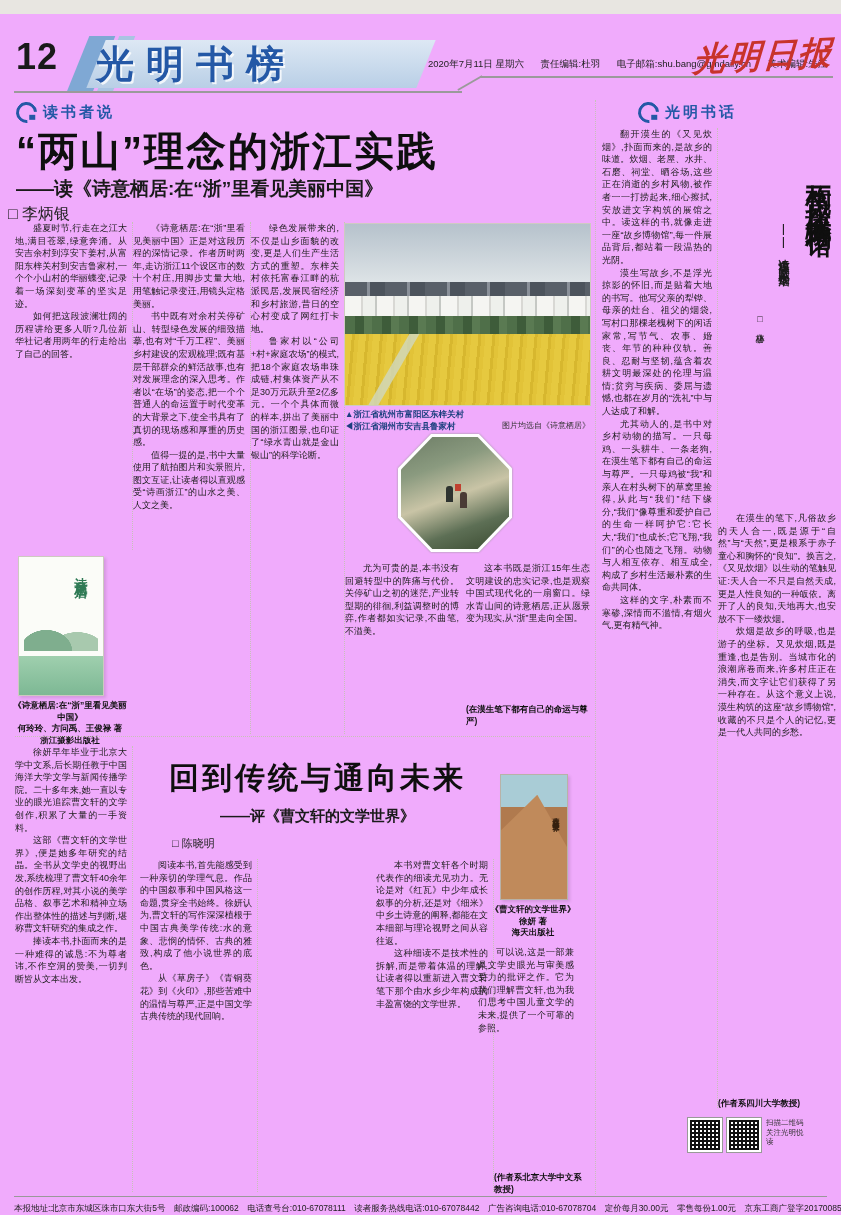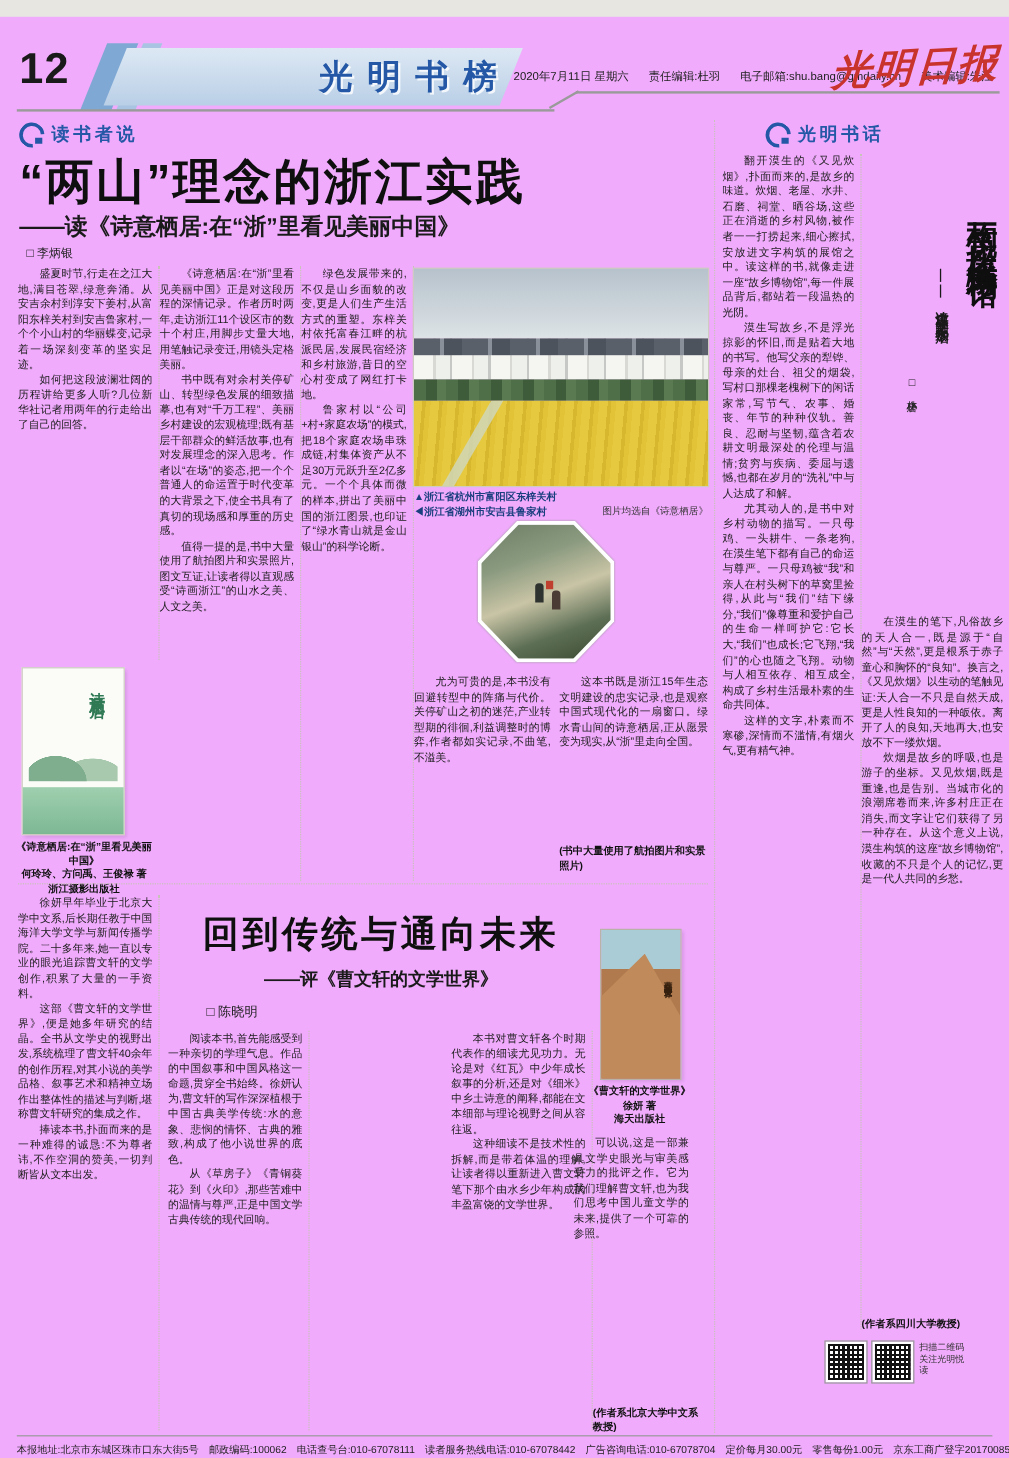--- a/index.html
+++ b/index.html
@@ -5,22 +5,22 @@
   html,body{margin:0;padding:0;background:#e8e6e1;}
   #page{position:relative;width:841px;height:1215px;margin:14px auto;background:#f0abfc;
         font-family:"Liberation Sans",sans-serif;color:#1c1c1c;overflow:hidden;}
   .abs{position:absolute;}
   
   #pageNum{left:16px;top:22px;font-size:36px;font-weight:bold;color:#1a1a1a;letter-spacing:1px;}
   #banner{left:96px;top:26px;width:330px;height:48px;}
   #banner .bg{position:absolute;inset:0;background:linear-gradient(#dde8f4,#b9cfe6);transform:skewX(-22deg);}
   #banner .s1{position:absolute;left:-18px;top:-4px;width:26px;height:56px;background:#7fa8d4;transform:skewX(-22deg);}
   #banner .s2{position:absolute;left:12px;top:-4px;width:16px;height:56px;background:#a9c4e2;transform:skewX(-22deg);}
-  #banner .label{position:relative;z-index:2;display:block;text-align:right;line-height:48px;
-      font-size:28px;font-weight:900;color:#2458a6;letter-spacing:12px;
+  #banner .label{position:relative;z-index:2;display:block;text-align:left;line-height:48px;
+      font-size:38px;font-weight:900;color:#2458a6;letter-spacing:12px;
       text-shadow:2px 2px 0 rgba(255,255,255,.8);}
   #dateline{left:428px;top:44px;font-size:9.5px;color:#222;white-space:nowrap;}
   #dateline span{margin-right:14px;}
   #masthead{right:8px;top:20px;font-family:"DejaVu Serif",serif;font-style:italic;font-weight:bold;
       font-size:33px;color:#c8332b;transform:rotate(-3deg) skewX(-6deg);letter-spacing:2px;}
   .hrule{background:#9a9a9a;height:2px;}
   #ruleHigh{left:480px;top:62px;width:353px;}
   #ruleLow{left:14px;top:77px;width:448px;}
   #ruleDiag{left:456px;top:68px;width:28px;height:2px;background:#9a9a9a;transform:rotate(-30deg);}
   
@@ -32,21 +32,21 @@
   #badge1{left:16px;top:88px;}
   #badge2{left:600px;top:88px;padding-left:38px;}
   
   .col{font-size:9px;line-height:12.6px;text-align:justify;overflow:hidden;color:#1c1c1c;}
   .col p{margin:0;text-indent:2em;}
   .dotR{border-right:1px dotted #c8c2b8;padding-right:5px;}
   .endnote{font-size:8.5px;font-weight:bold;line-height:11.5px;color:#111;}
   
   #a1title{left:16px;top:110px;width:578px;font-size:40px;font-weight:900;color:#0f0f0f;letter-spacing:2px;white-space:nowrap;}
   #a1sub{left:16px;top:162px;width:578px;font-size:19px;font-weight:bold;color:#1a1a1a;}
-  #a1author{left:22px;top:190px;font-size:10px;color:#222;}
+  #a1author{left:8px;top:190px;font-size:16px;color:#222;}
   #a1c1{left:15px;top:208px;width:112px;height:328px;}
   #a1c2{left:133px;top:208px;width:112px;height:512px;}
   #a1c3{left:251px;top:208px;width:88px;height:512px;}
   #a1c4{left:345px;top:548px;width:114px;height:140px;}
   #a1c5{left:466px;top:548px;width:124px;height:138px;}
   #a1end{left:466px;top:690px;width:124px;}
   
   #a1photo{left:345px;top:210px;width:245px;height:181px;box-shadow:0 0 0 1px #cfcac2;}
   #a1photo .sky{height:32%;background:linear-gradient(#b6c2cc,#dde3e6);}
   #a1photo .houses{height:19%;position:relative;
@@ -193,21 +193,21 @@
       <div class="red"></div>
     </div>
   </div>
 
   <div class="abs col" id="a1c4">
       <p>尤为可贵的是,本书没有回避转型中的阵痛与代价。关停矿山之初的迷茫,产业转型期的徘徊,利益调整时的博弈,作者都如实记录,不曲笔,不溢美。</p>
     </div>
   <div class="abs col" id="a1c5">
       <p>这本书既是浙江15年生态文明建设的忠实记录,也是观察中国式现代化的一扇窗口。绿水青山间的诗意栖居,正从愿景变为现实,从“浙”里走向全国。</p>
     </div>
-  <div class="abs endnote" id="a1end">(书中大量使用了航拍图片和实景照片)</div>
+  <div class="abs endnote" id="a1end">(在漠生笔下都有自己的命运与尊严)</div>
 
   <div class="abs" id="a1book">
     <div class="mt"></div>
     <div class="band"></div>
     <div class="vt">诗意栖居</div>
   </div>
   <div class="abs bookcap" id="a1bookcap">
     <div>《诗意栖居:在“浙”里看见美丽中国》</div>
     <div>何玲玲、方问禹、王俊禄 著</div>
     <div>浙江摄影出版社</div>

